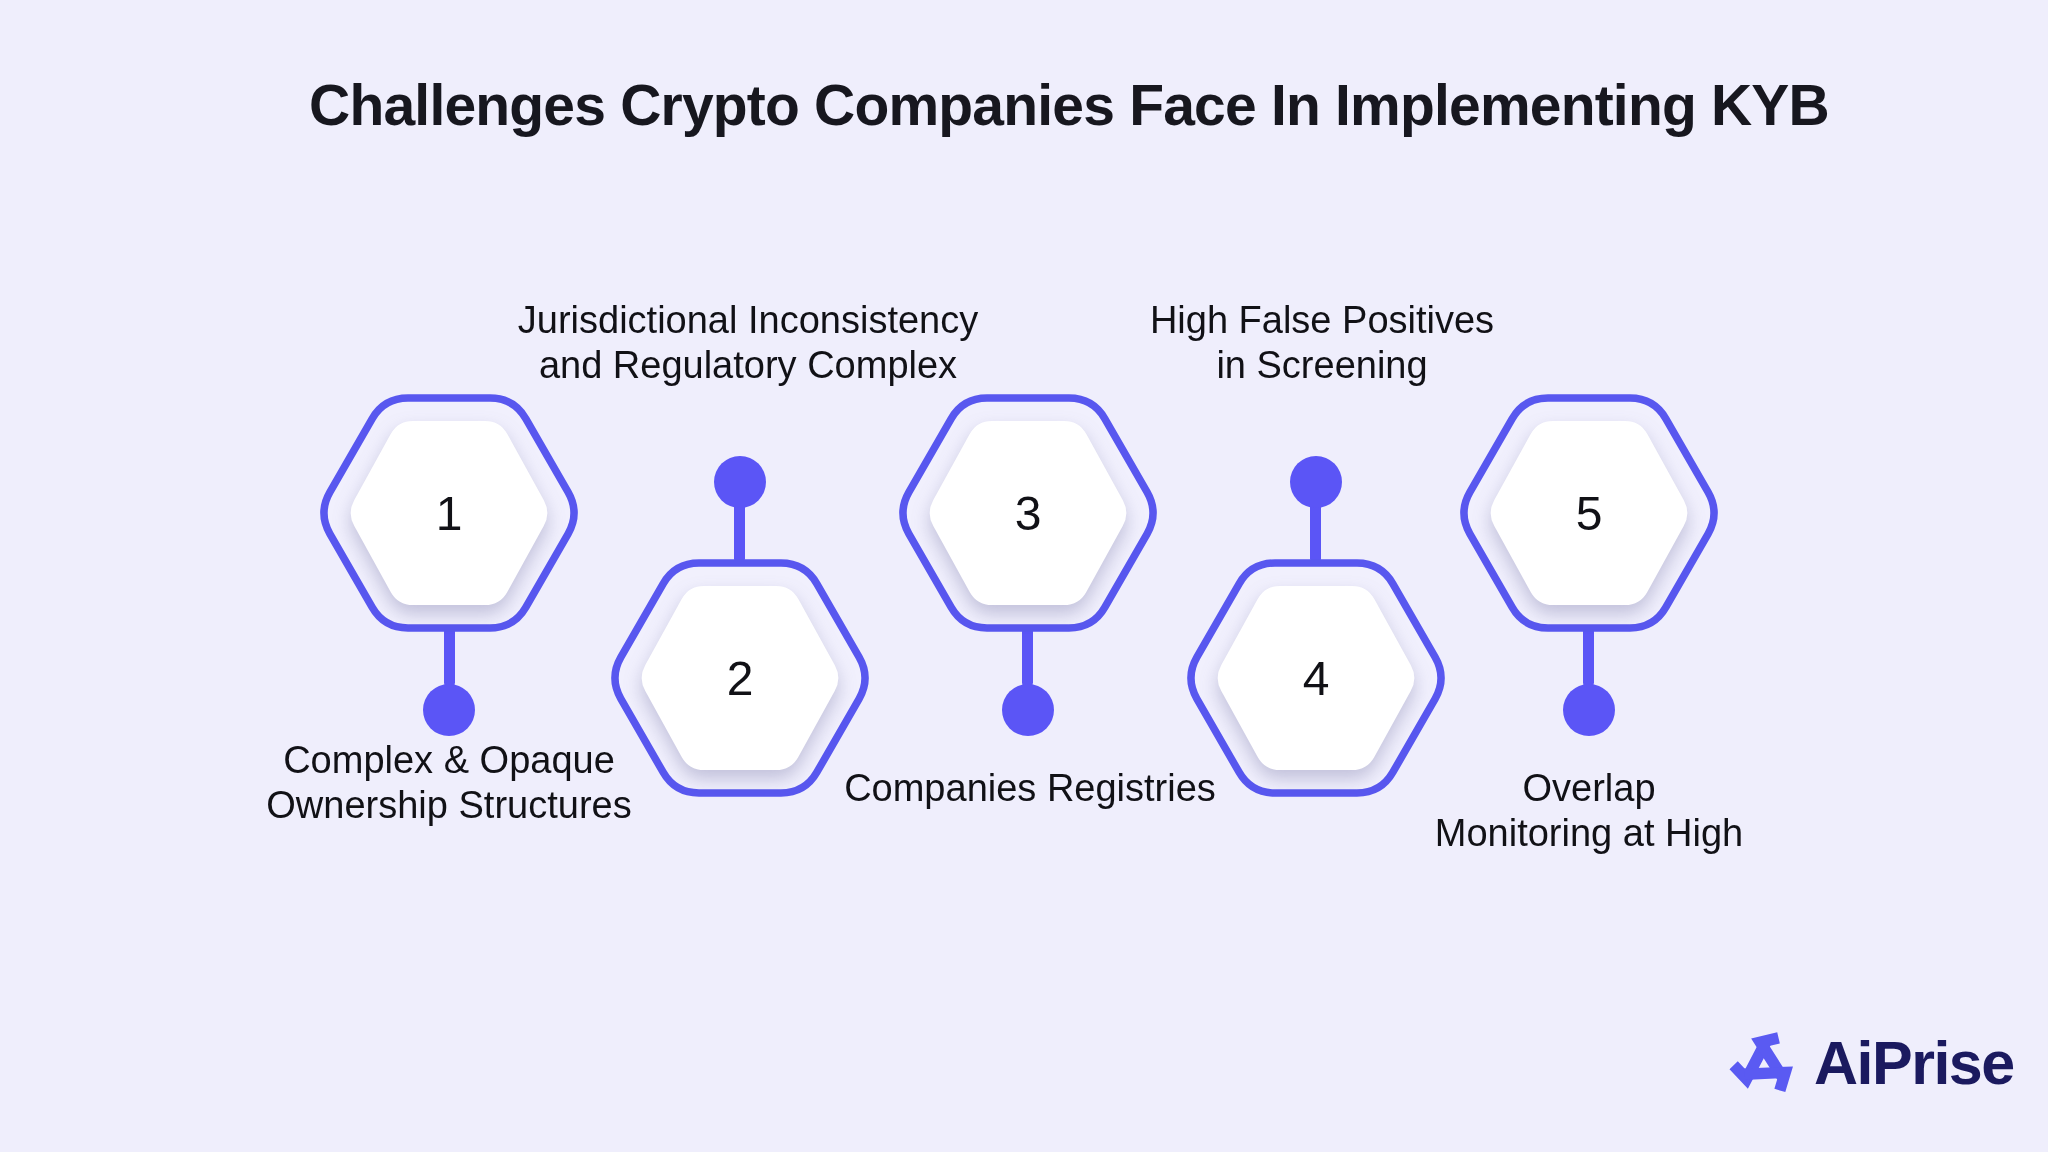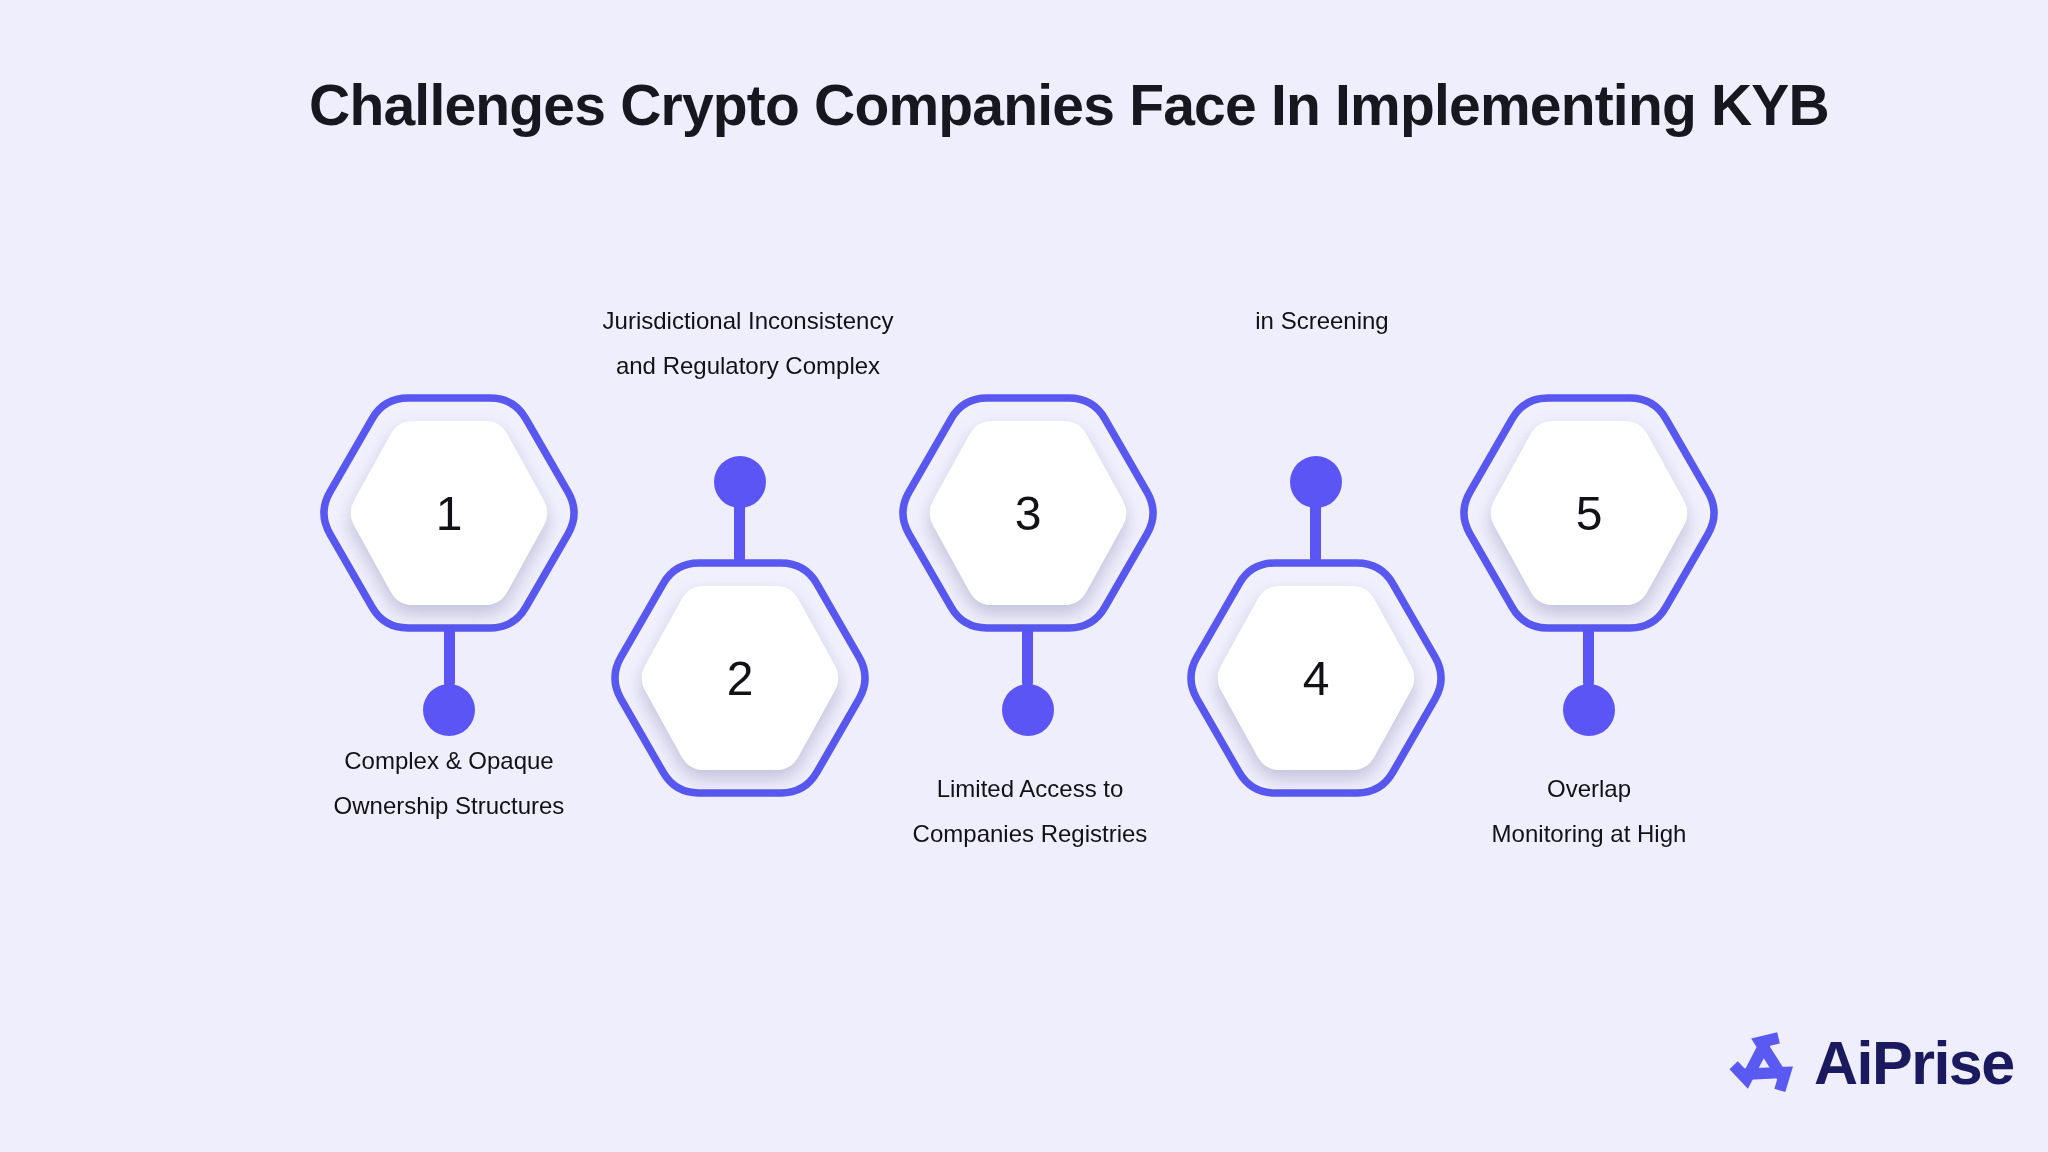--- a/index.html
+++ b/index.html
@@ -68,21 +68,21 @@
     position:absolute;
     width:52px;height:52px;
     border-radius:50%;
     background:var(--connector);
     z-index:3;
   }
   .label{
     position:absolute;
     width:560px;
     text-align:center;
-    font-size:24px;
+    font-size:38px;
     line-height:45px;
     font-weight:500;
     color:var(--label-text);
   }
   .label span{display:block;}
   .logo{
     position:absolute;
     left:1722px;top:1022px;
     display:flex;
     align-items:center;
@@ -138,27 +138,27 @@
 
   <div class="step">
     <div class="stem" style="left:1022px;top:618px;height:70px"></div>
     <svg class="hex" style="left:892px;top:393px" viewBox="0 0 272 240">
       <path class="hex-outer-path" d="M16.9 140.8 Q5 120 16.9 99.2 L59.1 25.8 Q71 5 95.0 5.0 L177.0 5.0 Q201 5 212.9 25.8 L255.1 99.2 Q267 120 255.1 140.8 L212.9 214.2 Q201 235 177.0 235.0 L95.0 235.0 Q71 235 59.1 214.2 Z"></path>
       <path class="hex-inner-path" d="M41.3 133.1 Q34 120 41.3 106.9 L77.7 41.1 Q85 28 100.0 28.0 L172.0 28.0 Q187 28 194.3 41.1 L230.7 106.9 Q238 120 230.7 133.1 L194.3 198.9 Q187 212 172.0 212.0 L100.0 212.0 Q85 212 77.7 198.9 Z"></path>
       <text class="hex-num" x="136" y="137">3</text>
     </svg>
     <div class="dot" style="left:1002px;top:684px"></div>
     <div class="label" style="left:750px;top:766px">
-      <span>Limited Access to</span>
       <span>Companies Registries</span>
     </div>
   </div>
 
   <div class="step">
     <div class="label" style="left:1042px;top:298px">
+      <span>High False Positives</span>
       <span>in Screening</span>
     </div>
     <div class="dot" style="left:1290px;top:456px"></div>
     <div class="stem" style="left:1310px;top:500px;height:64px"></div>
     <svg class="hex" style="left:1180px;top:558px" viewBox="0 0 272 240">
       <path class="hex-outer-path" d="M16.9 140.8 Q5 120 16.9 99.2 L59.1 25.8 Q71 5 95.0 5.0 L177.0 5.0 Q201 5 212.9 25.8 L255.1 99.2 Q267 120 255.1 140.8 L212.9 214.2 Q201 235 177.0 235.0 L95.0 235.0 Q71 235 59.1 214.2 Z"></path>
       <path class="hex-inner-path" d="M41.3 133.1 Q34 120 41.3 106.9 L77.7 41.1 Q85 28 100.0 28.0 L172.0 28.0 Q187 28 194.3 41.1 L230.7 106.9 Q238 120 230.7 133.1 L194.3 198.9 Q187 212 172.0 212.0 L100.0 212.0 Q85 212 77.7 198.9 Z"></path>
       <text class="hex-num" x="136" y="137">4</text>
     </svg>
   </div>

